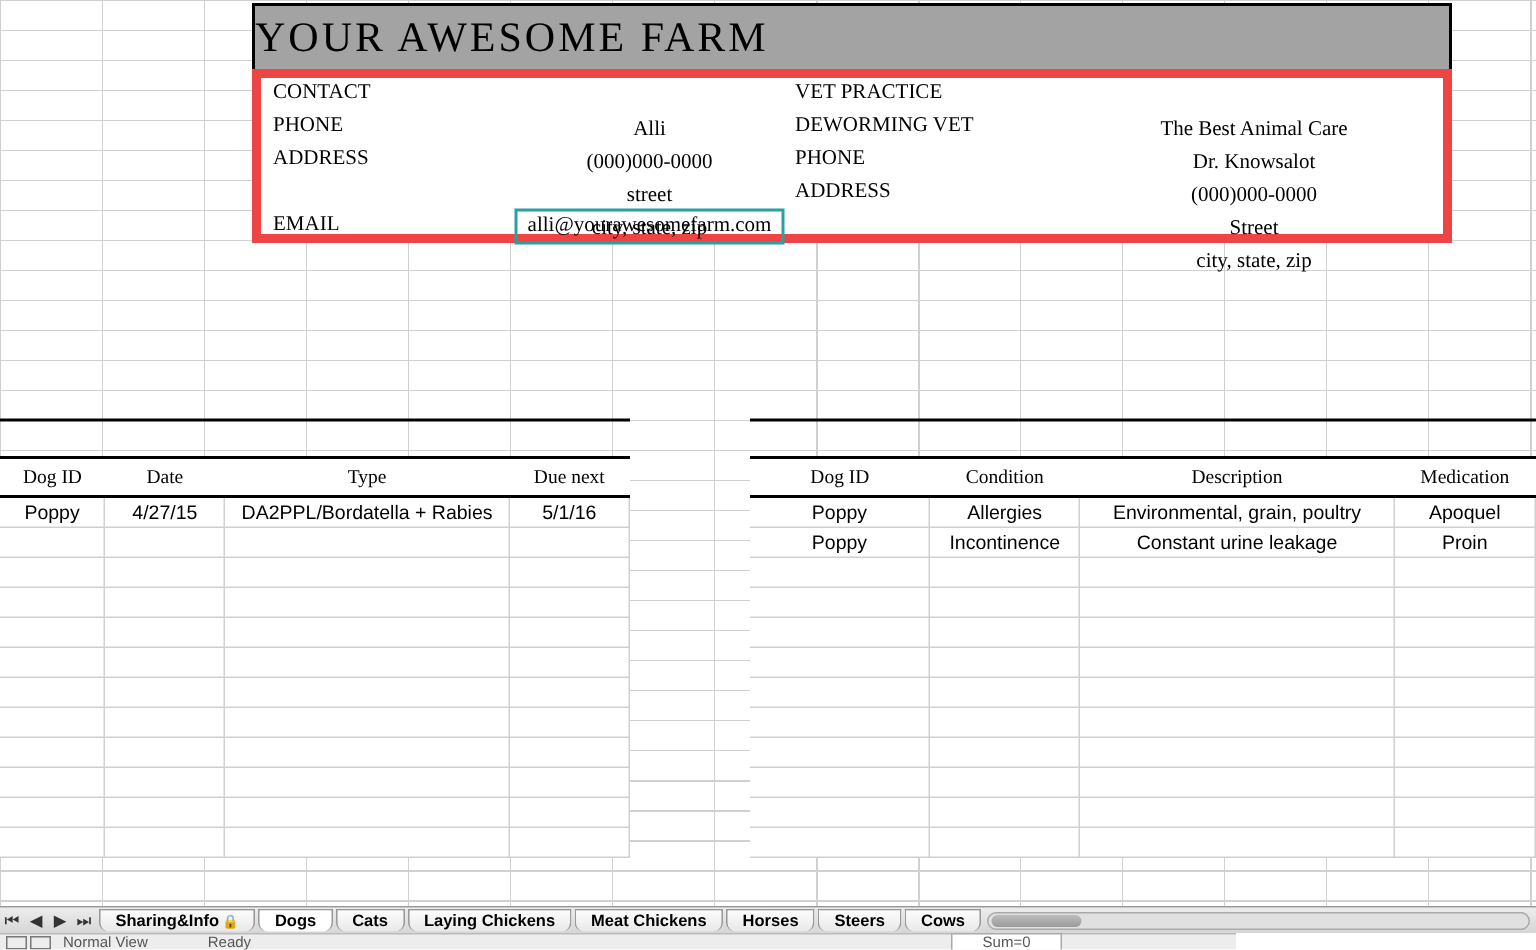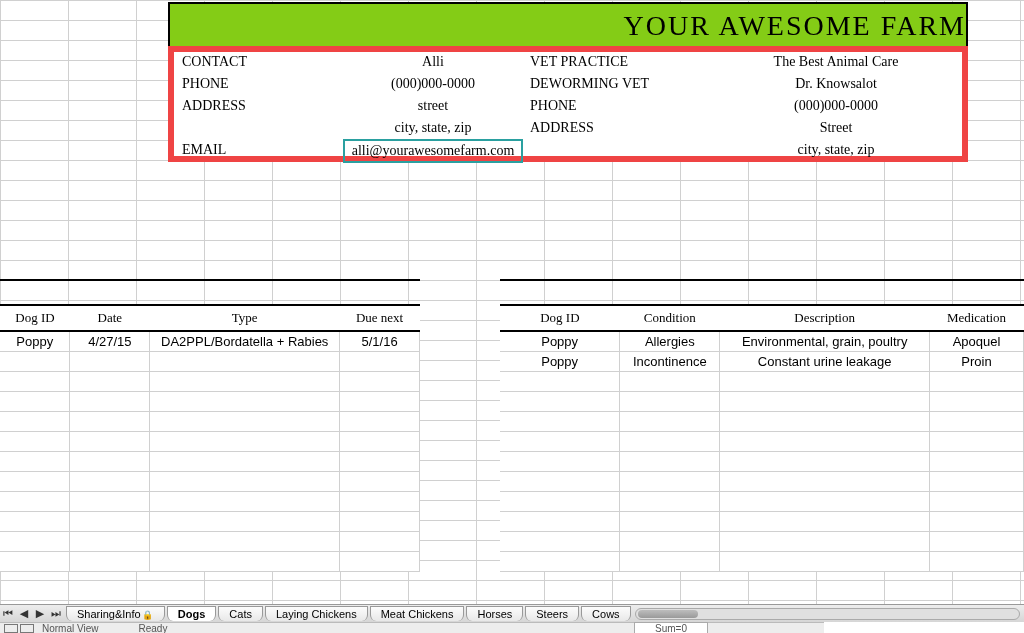--- a/index.html
+++ b/index.html
@@ -24,26 +24,26 @@
   background-image:
     repeating-linear-gradient(to right, #d0d0d0 0, #d0d0d0 1px, transparent 1px, transparent 68px),
     repeating-linear-gradient(to bottom, #d0d0d0 0, #d0d0d0 1px, transparent 1px, transparent 20px);
 }
 .title {
   position: absolute;
   top: 2px;
   left: 168px;
   width: 800px;
   height: 44px;
-  background: #84cc16;
+  background: #a3a3a3;
   border: 2px solid #000;
   border-bottom: none;
   font-family: Georgia, serif;
   font-size: 28px;
-  text-align: right;
+  text-align: left;
   padding-top: 6px;
   letter-spacing: 2px;
 }
 .contactbox {
   position: absolute;
   top: 46px;
   left: 168px;
   width: 800px;
   height: 116px;
   background: #fff;
@@ -53,20 +53,21 @@
   grid-auto-rows: 22px;
   font-size: 14px;
 }
 .contactbox .lbl {
   padding: 2px 8px;
   font-family: Georgia, serif;
 }
 .contactbox .val {
   padding: 2px 4px;
   text-align: center;
+  margin-top: 25px;
 }
 .contactbox .sel {
   border: 2px solid #2aa0a0;
   margin: -1px;
 }
 .ribbon-wrap {
   position: absolute;
   top: 265px;
   height: 38px;
 }
@@ -178,20 +179,21 @@
 }
 .tab {
   background: linear-gradient(#fcfcfc,#e8e8e8);
   border: 1px solid #999;
   border-bottom:none;
   padding: 1px 10px;
   margin-left: 2px;
   border-radius: 0 0 6px 6px;
   cursor:pointer;
   position: relative;
+  font-weight: bold;
 }
 .tab.active {
   background: #fff;
   font-weight: bold;
 }
 .lock { color:#c49a00; font-size:9px; margin-left:2px;}
 .statusbar {
   position: absolute;
   top: 622px; left:0; width:824px; height:11px;
   background:#ededed;

